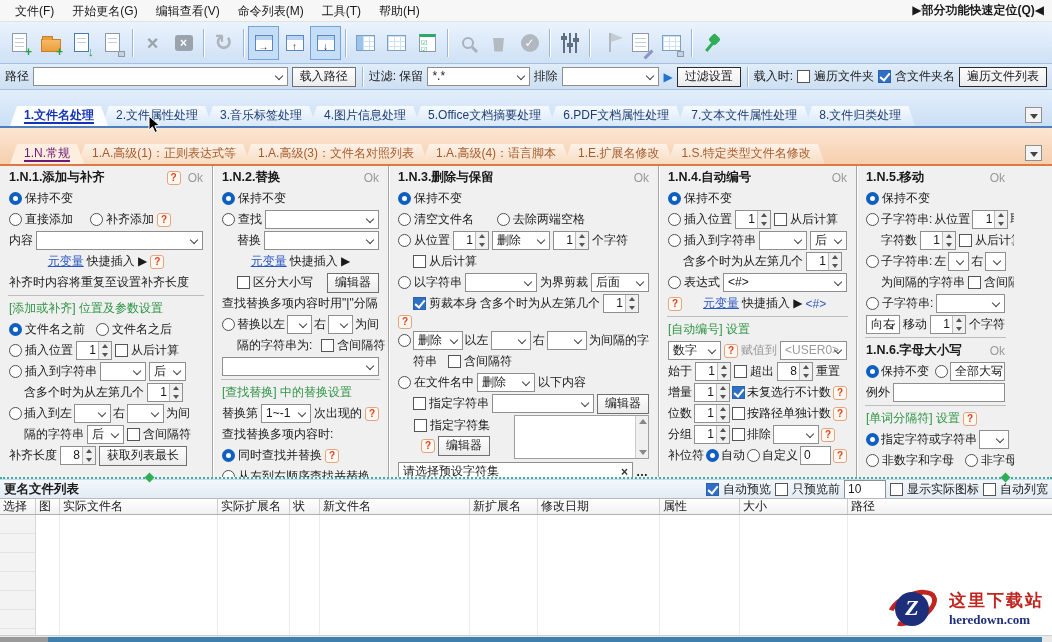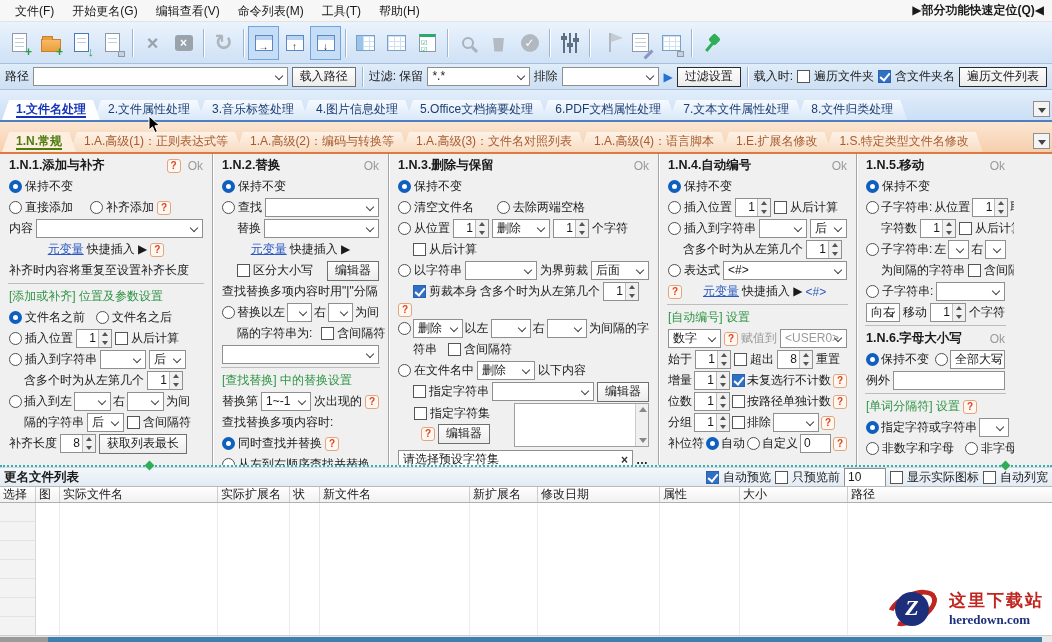--- a/index.html
+++ b/index.html
@@ -68,28 +68,28 @@
   .btn { background:linear-gradient(#fefefe,#ececec); border:1px solid #707070; height:20px; line-height:17px; padding:0 7px; white-space:nowrap; }
   .btn.strong { border:1px solid #2b2b2b; }
   .g-play::before { content:"▶"; color:#2273d4; font-size:12px; }
   .cb { display:inline-block; width:13px; height:13px; min-width:13px; border:1px solid #555; background:#fff; position:relative; }
   .cb.chk { background:#2f6fc4; border-color:#2a62ae; }
   .cb.chk::after { content:""; position:absolute; left:3px; top:0; width:4px; height:8px; border-right:2px solid #fff; border-bottom:2px solid #fff; transform:rotate(40deg); }
   .rb { display:inline-block; width:13px; height:13px; min-width:13px; border-radius:50%; border:1px solid #505050; background:#fff; }
   .rb.sel { border:4.5px solid #0f5fc0; }
 
   
-  .tabstrip { height:32px; display:flex; align-items:flex-end; padding:0 2px; position:relative; }
+  .tabstrip { height:38px; display:flex; align-items:flex-end; padding:0 10px; position:relative; }
   .tabstrip.main { background:linear-gradient(#e2eefb,#cbdff5); border-bottom:2px solid #4f7ec0; }
   .tabstrip.sub  { background:linear-gradient(#fbe6d2,#f6cfae); border-bottom:2px solid #dd7a43; }
   .tab { height:20px; line-height:19px; padding:0 14px; margin-right:-6px; clip-path:polygon(7px 0,calc(100% - 7px) 0,100% 100%,0 100%); position:relative; }
   .main .tab { background:linear-gradient(#f6faff,#d9e8f8); color:#1d3e73; }
   .main .tab.active { background:#fdfeff; color:#1533b8; font-weight:bold; z-index:2; }
   .sub .tab { background:linear-gradient(#fdf2e7,#f8dcc2); color:#a65c2e; }
-  .sub .tab.active { background:#fdeee0; color:#4d7c0f; font-weight:bold; z-index:2; }
+  .sub .tab.active { background:#fdeee0; color:#701a75; font-weight:normal; z-index:2; }
   .tab.active .tl { border-bottom:2px solid currentColor; padding-bottom:0px; }
   .ddbtn { margin-left:auto; margin-bottom:3px; width:17px; height:16px; border:1px solid #8f8f8f; background:#f4f4f4; position:relative; }
   .ddbtn::after { content:""; position:absolute; left:4px; top:6px; border-left:4px solid transparent; border-right:4px solid transparent; border-top:5px solid #444; }
 
   
   .panels { height:313px; display:flex; background:#f0f0f0; border-bottom:2px dotted #35b0aa; position:relative; }
   .panel { padding:1px 8px; border-right:1px solid #a5a5a5; box-shadow:1px 0 0 #fff; overflow:hidden; }
   .p1{width:213px}.p2{width:176px}.p3{width:270px}.p4{width:198px}.p5{width:157px; border-right:none; box-shadow:none;}
   .r { display:flex; align-items:center; gap:3px; height:21px; white-space:nowrap; padding:0 1px; }
   .r.tight { gap:2px; }
@@ -281,21 +281,20 @@
     <span class="tab"><span class="tl">5.Office文档摘要处理</span></span>
     <span class="tab"><span class="tl">6.PDF文档属性处理</span></span>
     <span class="tab"><span class="tl">7.文本文件属性处理</span></span>
     <span class="tab"><span class="tl">8.文件归类处理</span></span>
     <span class="ddbtn"></span>
   </div>
 
   <div class="tabstrip sub">
     <span class="tab active"><span class="tl">1.N.常规</span></span>
     <span class="tab"><span class="tl">1.A.高级(1)：正则表达式等</span></span>
-    <span class="tab"><span class="tl">1.A.高级(2)：编码与转换等</span></span>
     <span class="tab"><span class="tl">1.A.高级(3)：文件名对照列表</span></span>
     <span class="tab"><span class="tl">1.A.高级(4)：语言脚本</span></span>
     <span class="tab"><span class="tl">1.E.扩展名修改</span></span>
     <span class="tab"><span class="tl">1.S.特定类型文件名修改</span></span>
     <span class="ddbtn"></span>
   </div>
 
   <div class="panels">
 
     <div class="panel p1">

